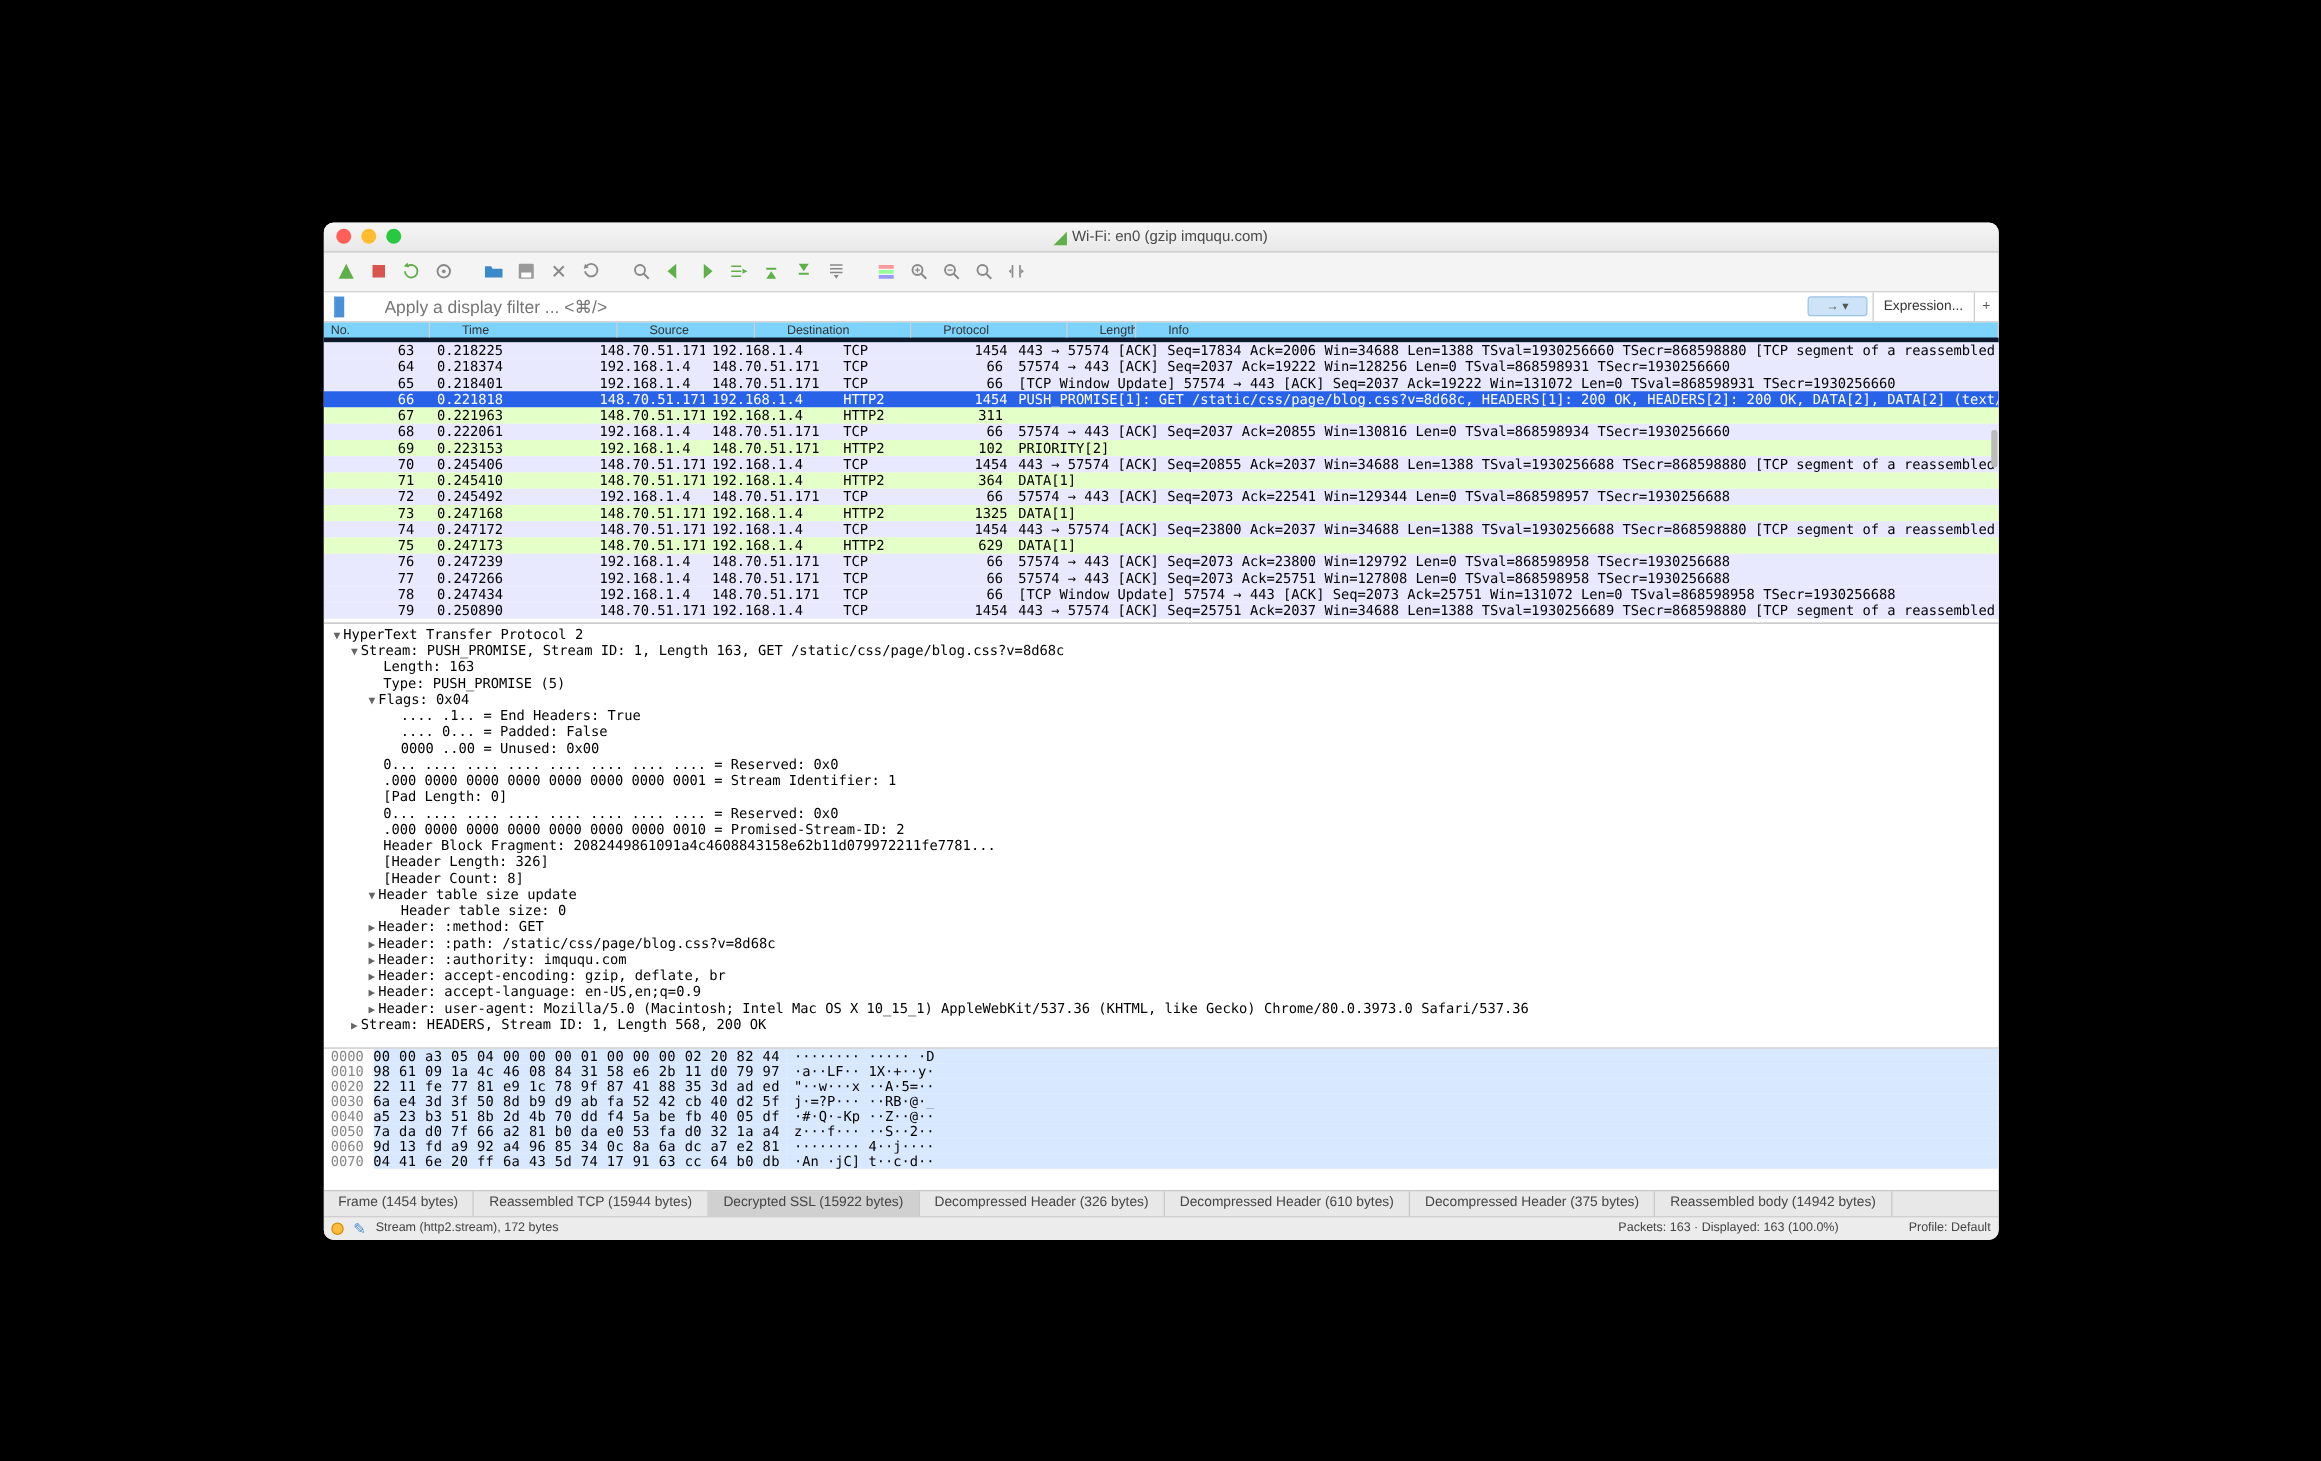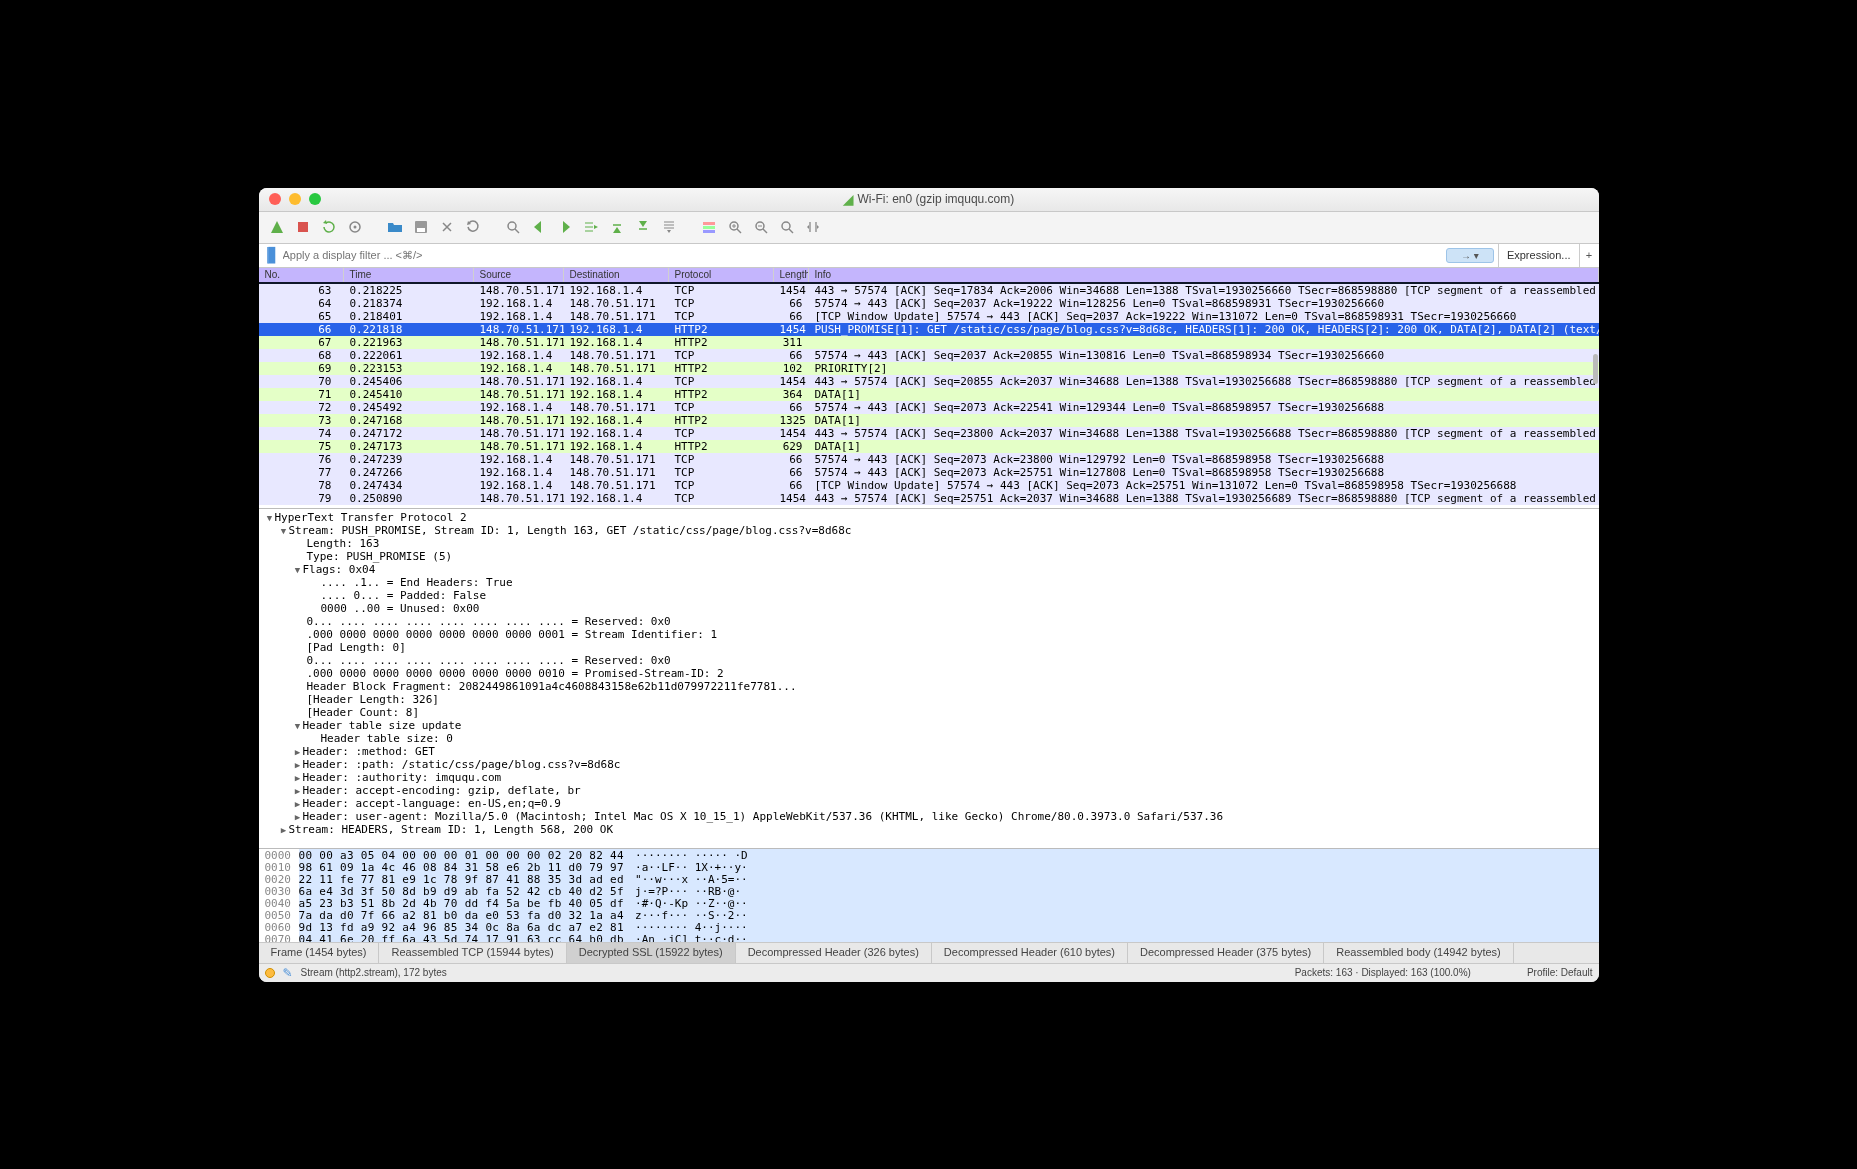--- a/index.html
+++ b/index.html
@@ -10,39 +10,39 @@
 .tl { width: 12px; height: 12px; border-radius: 50%; }
 .tl.r { background: #ff5f57; } .tl.y { background: #febc2e; } .tl.g { background: #28c840; }
 .title { position: absolute; left: 50%; transform: translateX(-50%); color: #4a4a4a; font-size: 12px; display: flex; align-items: center; gap: 4px; }
 .fin { color: #5fb04a; font-size: 14px; }
 .toolbar { height: 32px; background: #f4f4f4; border-bottom: 1px solid #c8c8c8; display: flex; align-items: center; padding: 0 6px; gap: 2px; }
 .tbtn { width: 24px; height: 24px; display: flex; align-items: center; justify-content: center; color: #555; border-radius: 3px; }
 .tbtn svg { width: 16px; height: 16px; }
 .tsep { width: 12px; }
 .filterbar { height: 24px; background: #fff; border-bottom: 1px solid #c8c8c8; display: flex; align-items: center; }
 .bm { width: 20px; display: flex; align-items: center; justify-content: center; color: #4a90d9; font-size: 14px; }
-.filtin { flex: 1; border: none; outline: none; font-size: 11px; padding: 0 4px; color: #999; background: transparent; }
+.filtin { flex: 1; border: none; outline: none; font-size: 14px; padding: 0 4px; color: #999; background: transparent; margin-left: 25px; }
 .fapply { background: #cde3f7; border: 1px solid #9dc4e8; border-radius: 3px; padding: 1px 14px; margin-right: 4px; color: #555; font-size: 10px; }
 .expr { padding: 0 8px; color: #333; border-left: 1px solid #ccc; height: 100%; display: flex; align-items: center; text-align: right; }
 .plus { width: 20px; text-align: center; color: #555; border-left: 1px solid #ccc; height: 100%; display: flex; align-items: center; justify-content: center; }
-.headers { height: 16px; background: #c4b5fd; border-bottom: 2px solid #0f172a; display: flex; font-size: 10px; color: #333; }
+.headers { height: 16px; background: #7dd3fc; border-bottom: 4px solid #0f172a; display: flex; font-size: 10px; color: #333; gap: 20px; }
 .headers > div { padding: 1px 6px; border-right: 1px solid #d0d0d0; overflow: hidden; white-space: nowrap; }
 .c-no { width: 85px; text-align: left; } .c-time { width: 130px; } .c-src { width: 90px; } .c-dst { width: 105px; } .c-proto { width: 105px; } .c-len { width: 35px; text-align: right; } .c-info { flex: 1; }
 .packets { background: #fff; height: 225px; overflow: hidden; font-family: Menlo, Consolas, monospace; font-size: 11px; border-bottom: 1px solid #bbb; position: relative; }
 .prow { height: 13px; display: flex; white-space: nowrap; }
 .prow > div { padding: 0 6px; overflow: hidden; }
 .prow .c-no { text-align: right; padding-right: 12px; }
 .prow .c-len { text-align: right; }
 .lavender { background: #e8e8ff; } .green { background: #e4ffc7; } .sel { background: #2862e9; color: #fff; }
 .prow .mark { position: absolute; left: 2px; color: #2862e9; font-size: 9px; }
 .sb { position: absolute; right: 1px; top: 70px; width: 5px; height: 30px; background: #bbb; border-radius: 3px; }
 .details { background: #fff; height: 340px; overflow: hidden; font-family: Menlo, Consolas, monospace; font-size: 11px; border-bottom: 1px solid #bbb; padding: 2px 0; }
 .drow { height: 13px; white-space: nowrap; padding-left: 6px; }
 .tw { display: inline-block; width: 10px; color: #666; font-size: 9px; text-align: center; }
-.hexpane { background: #fff; height: 93px; overflow: hidden; font-family: Menlo, Consolas, monospace; font-size: 11px; color: #888; }
+.hexpane { background: #fff; height: 113px; overflow: hidden; font-family: Menlo, Consolas, monospace; font-size: 11px; color: #888; }
 .hexrow { height: 12px; display: flex; }
 .hexoff { width: 40px; padding-left: 6px; }
 .hexb { width: 330px; letter-spacing: 0.3px; }
 .hexa { flex: 1; }
 .hexhl { background: #d8e8ff; color: #000; }
 .tabs { height: 22px; background: #e8e8e8; border-top: 1px solid #c8c8c8; border-bottom: 1px solid #c8c8c8; display: flex; font-size: 11px; }
 .tab { padding: 3px 12px; border-right: 1px solid #c8c8c8; color: #444; }
 .tab.active { background: #d0d0d0; }
 .status { height: 18px; background: #ececec; display: flex; align-items: center; font-size: 10px; color: #444; padding: 0 6px; gap: 8px; }
 .sdot { width: 10px; height: 10px; border-radius: 50%; background: #fdbc40; border: 1px solid #d09000; }

